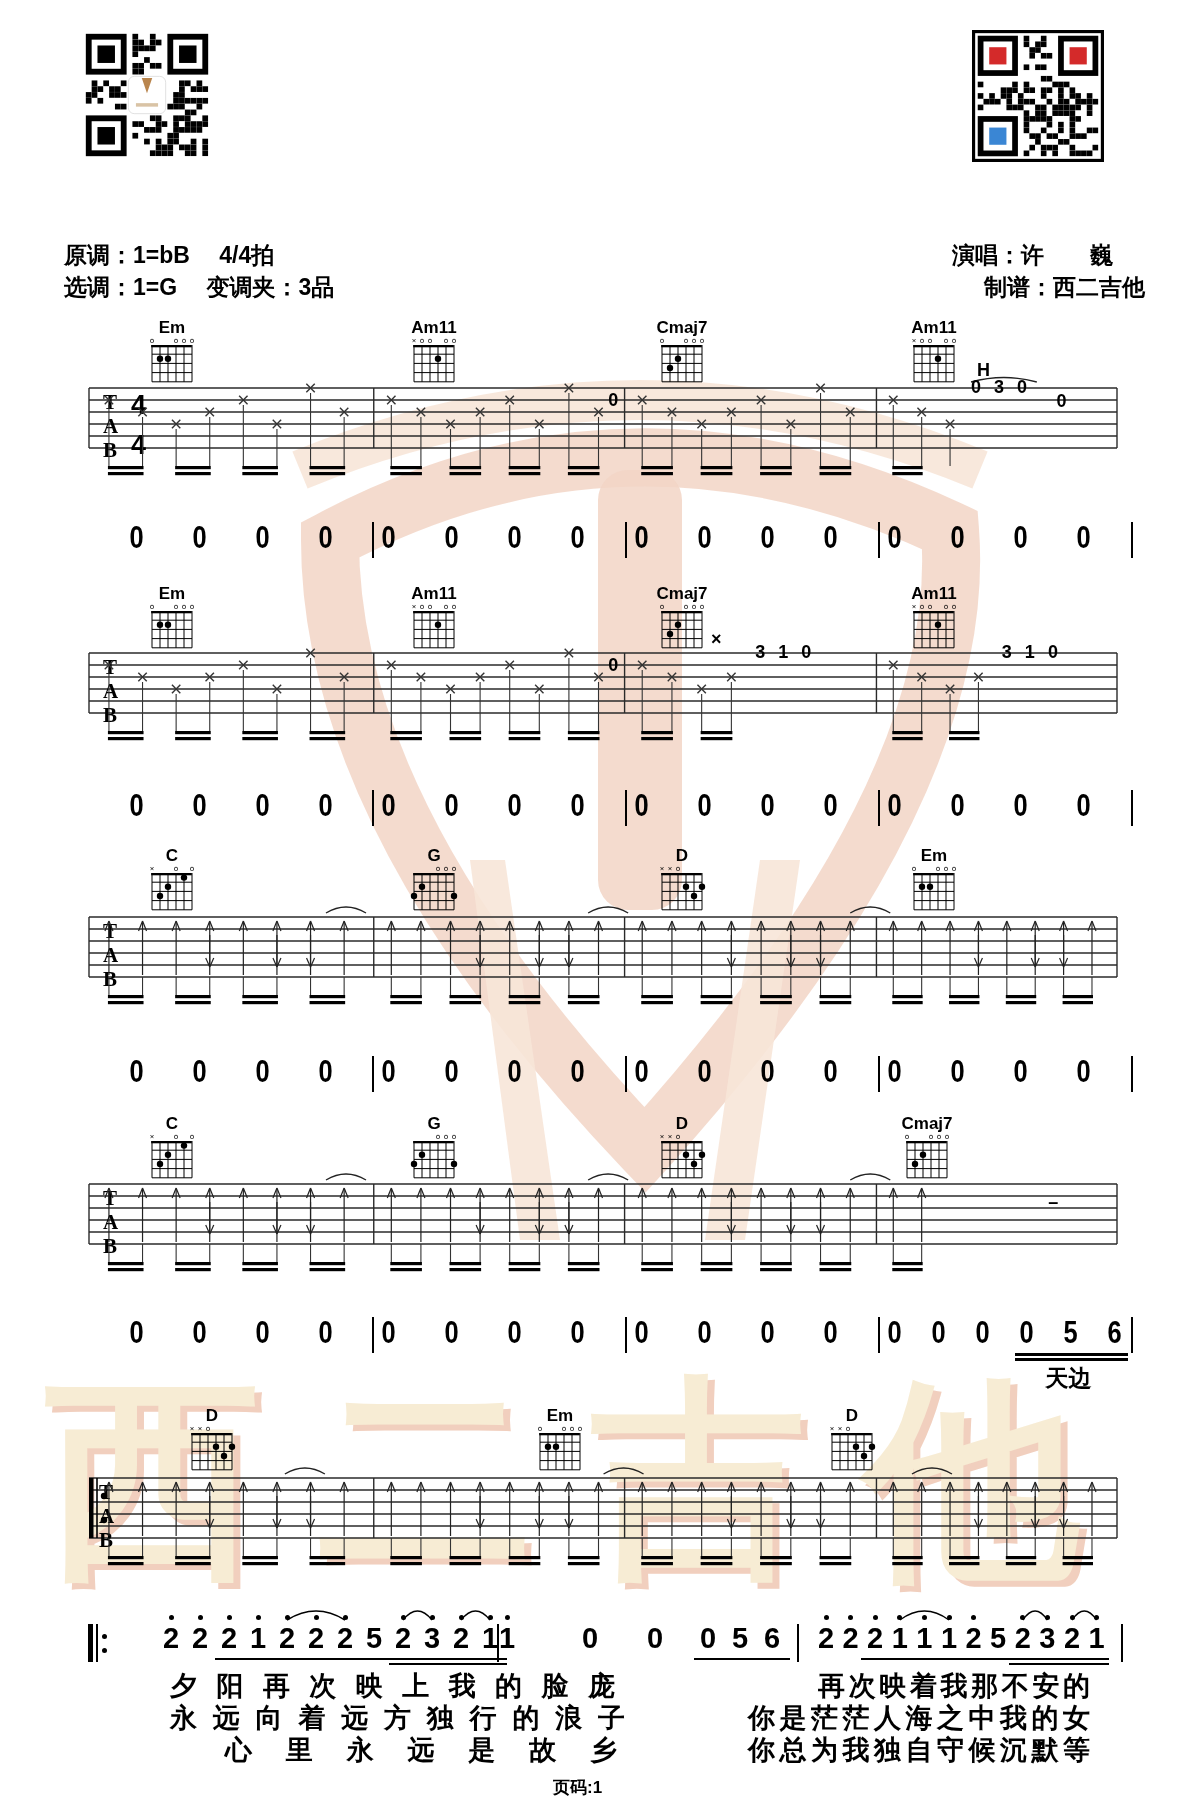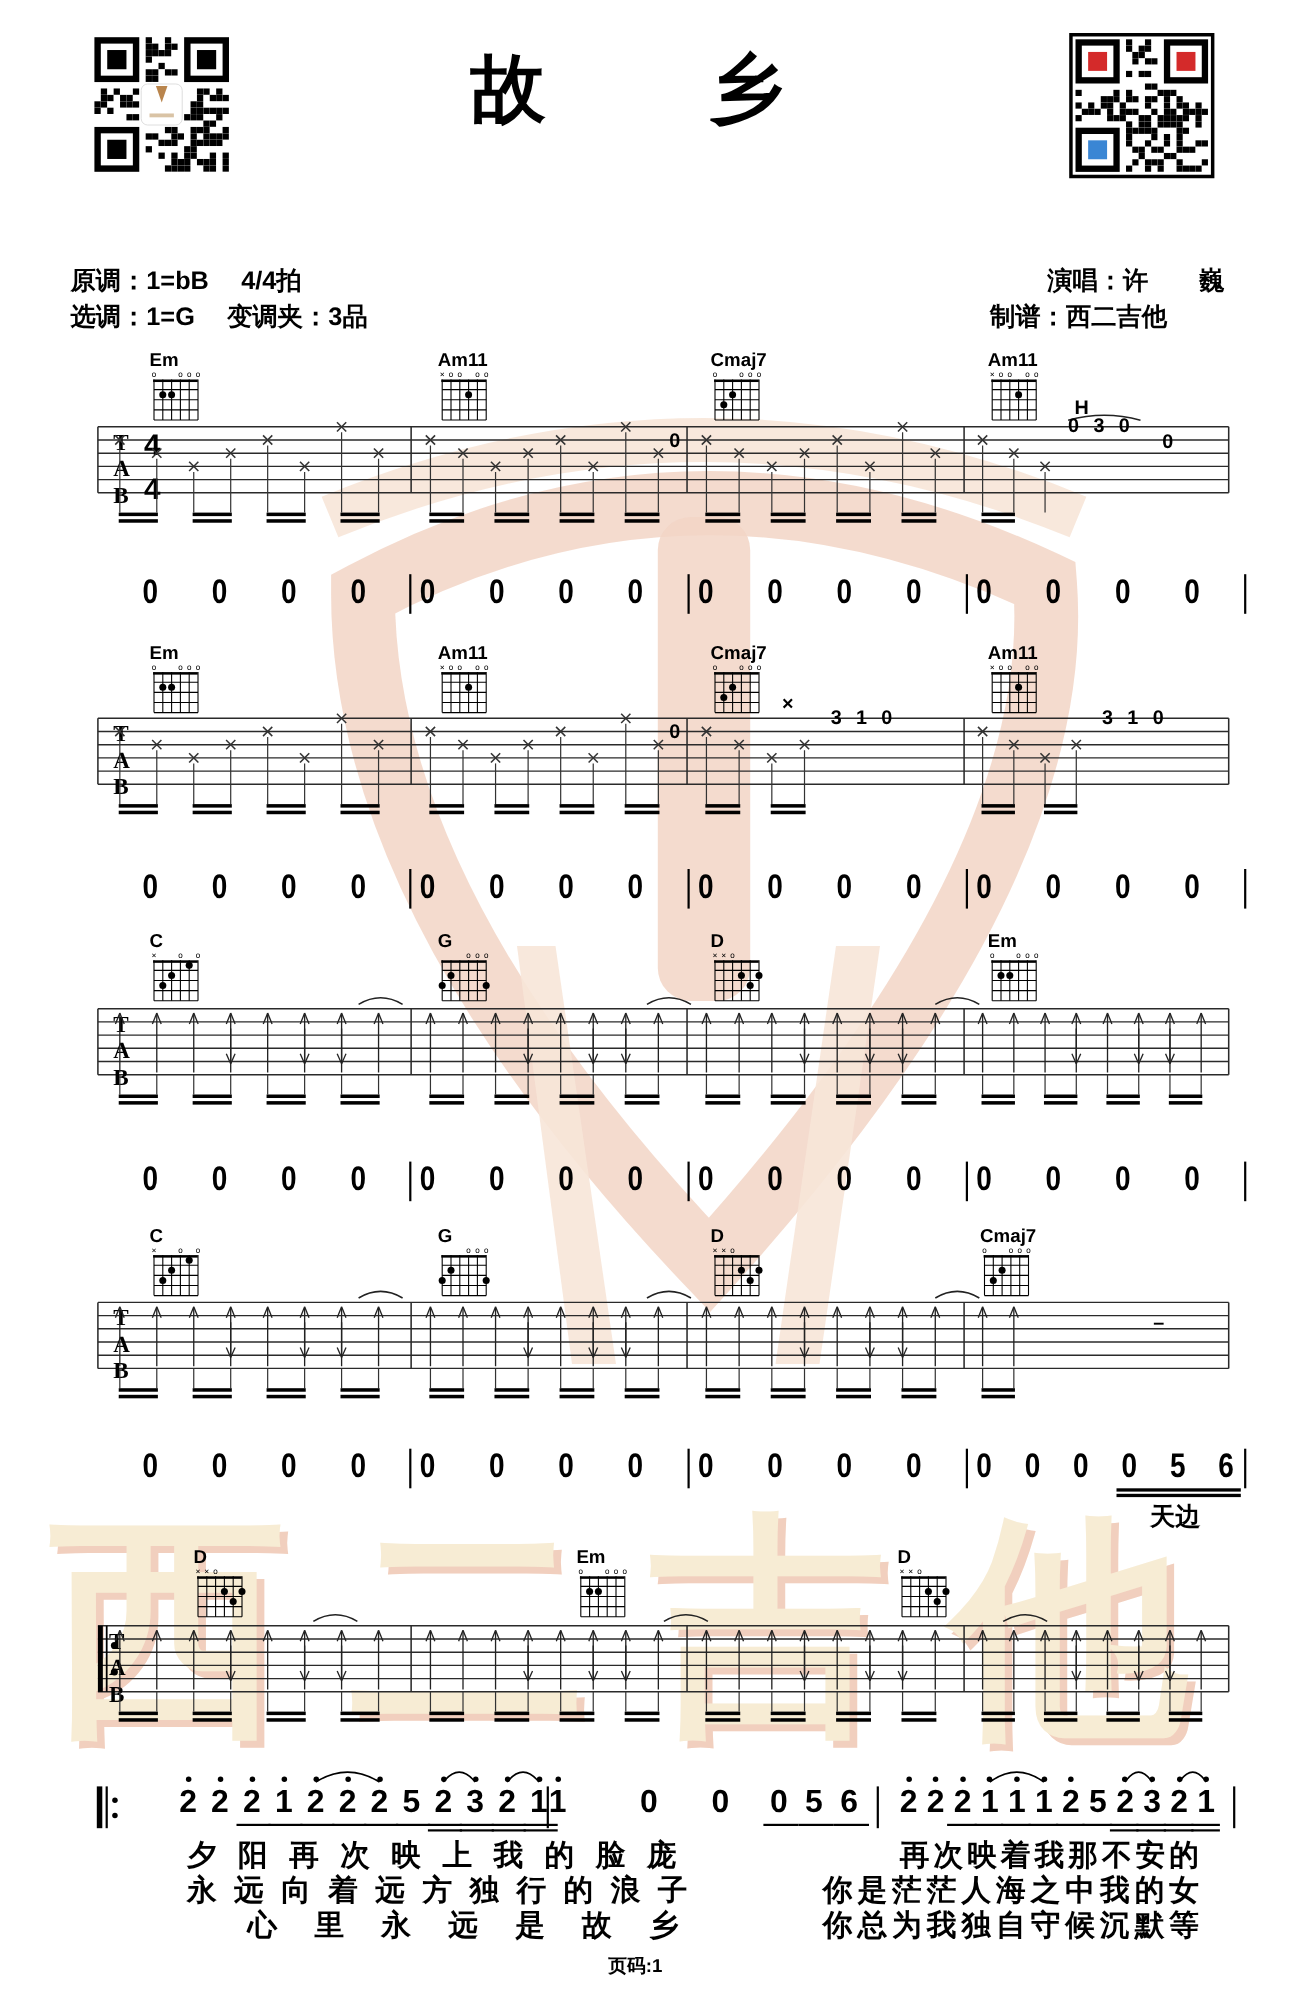--- a/index.html
+++ b/index.html
@@ -13,21 +13,21 @@
       color:#f7ecd4;text-shadow:7px 6px 0 #f1cfbe;}
   
   .title{position:absolute;left:0;top:36px;width:1180px;text-align:center;z-index:1;
       font-size:68px;font-weight:bold;letter-spacing:40px;color:#000;}
   .subtitle{position:absolute;left:0;top:122px;width:1180px;text-align:center;z-index:1;
       font-size:34px;font-weight:bold;color:#000;}
   .qr-cap{position:absolute;z-index:1;font-size:17px;font-weight:bold;text-align:center;line-height:22px;color:#000;}
   .meta{position:absolute;z-index:1;font-size:23px;font-weight:bold;color:#000;white-space:nowrap;}
   
   #dyn{position:absolute;left:0;top:0;width:100%;height:100%;z-index:1;}
-  .chord{position:absolute;width:72px;text-align:left;}
+  .chord{position:absolute;width:72px;text-align:center;}
   .chord .cname{font-size:17px;font-weight:bold;line-height:16px;color:#000;}
   .zrow-item{position:absolute;font-size:31px;font-weight:bold;color:#000;transform:scaleX(.82);}
   .cnt-bar{position:absolute;width:2px;background:#000;}
   .jp-note{position:absolute;width:26px;text-align:center;font-size:29px;font-weight:bold;color:#000;}
   .jp-dot{position:absolute;width:5px;height:5px;border-radius:50%;background:#000;}
   .jp-u{position:absolute;height:2.4px;background:#000;}
   .jp-bar{position:absolute;width:2px;background:#000;}
   .lyric{position:absolute;display:flex;justify-content:space-between;
       font-size:27px;font-weight:bold;color:#000;line-height:28px;}
   .foot{position:absolute;font-size:19px;font-weight:bold;color:#000;white-space:nowrap;}
@@ -40,21 +40,20 @@
 
   <svg id="wm-svg" width="1180" height="1810">
       <path d="M330,540 Q630,380 950,530 Q970,790 645,1150 Q330,820 330,540 Z" fill="none" stroke="#f2d5c6" stroke-width="58" opacity="0.85"></path>
       <rect x="598" y="470" width="84" height="440" rx="30" fill="#f2d5c6" opacity="0.85"></rect>
       <polygon points="470,860 520,1240 560,1240 505,860" fill="#f7e5d8" opacity="0.9"></polygon>
       <polygon points="760,860 705,1240 745,1240 800,860" fill="#f7e5d8" opacity="0.9"></polygon>
       <path d="M300,470 Q640,330 980,470" fill="none" stroke="#f7e5d8" stroke-width="40" opacity="0.9"></path>
     </svg>
   <div class="wm-bottom">西二吉他</div>
 
-  <div class="title">故　乡</div>
 
   <svg class="abs" id="qr-left" style="left:80px;top:28px;z-index:1" width="134" height="134" viewBox="0 0 23 23">
       <rect x="0" y="0" width="23" height="23" fill="#fff"></rect>
       <rect x="9" y="1" width="0.98" height="0.98" fill="#000"></rect>
       <rect x="12" y="1" width="0.98" height="0.98" fill="#000"></rect>
       <rect x="9" y="2" width="0.98" height="0.98" fill="#000"></rect>
       <rect x="10" y="2" width="0.98" height="0.98" fill="#000"></rect>
       <rect x="12" y="2" width="0.98" height="0.98" fill="#000"></rect>
       <rect x="13" y="2" width="0.98" height="0.98" fill="#000"></rect>
       <rect x="9" y="3" width="0.98" height="0.98" fill="#000"></rect>
@@ -290,21 +289,21 @@
       <rect x="16" y="2" width="5" height="5" fill="#fff"></rect>
       <rect x="17" y="3" width="3" height="3" fill="#d42a2a"></rect>
       <rect x="1" y="15" width="7" height="7" fill="#000"></rect>
       <rect x="2" y="16" width="5" height="5" fill="#fff"></rect>
       <rect x="3" y="17" width="3" height="3" fill="#3a86d4"></rect>
     </svg>
 
   <div class="meta" style="left:64px;top:240px">原调：1=bB　 4/4拍</div>
   <div class="meta" style="left:64px;top:272px">选调：1=G　 变调夹：3品</div>
   <div class="meta" style="left:952px;top:240px">演唱：许　　巍</div>
-  <div class="meta" style="left:900px;top:272px">制谱：西二吉他</div>
+  <div class="meta" style="left:984px;top:272px">制谱：西二吉他</div>
 
   <div id="dyn">
       <div class="chord" style="left: 136px; top: 320px;"><div class="cname">Em</div><svg width="48" height="50">
           <text x="4" y="7" font-size="7.5" text-anchor="middle" font-family="DejaVu Sans Mono, monospace" fill="#000">o</text>
           <text x="28" y="7" font-size="7.5" text-anchor="middle" font-family="DejaVu Sans Mono, monospace" fill="#000">o</text>
           <text x="36" y="7" font-size="7.5" text-anchor="middle" font-family="DejaVu Sans Mono, monospace" fill="#000">o</text>
           <text x="44" y="7" font-size="7.5" text-anchor="middle" font-family="DejaVu Sans Mono, monospace" fill="#000">o</text>
           <rect x="3.2" y="9" width="40.6" height="2.3" fill="#000"></rect>
           <line x1="4" y1="18.2" x2="44" y2="18.2" stroke="#000" stroke-width="1"></line>
           <line x1="4" y1="27.4" x2="44" y2="27.4" stroke="#000" stroke-width="1"></line>

